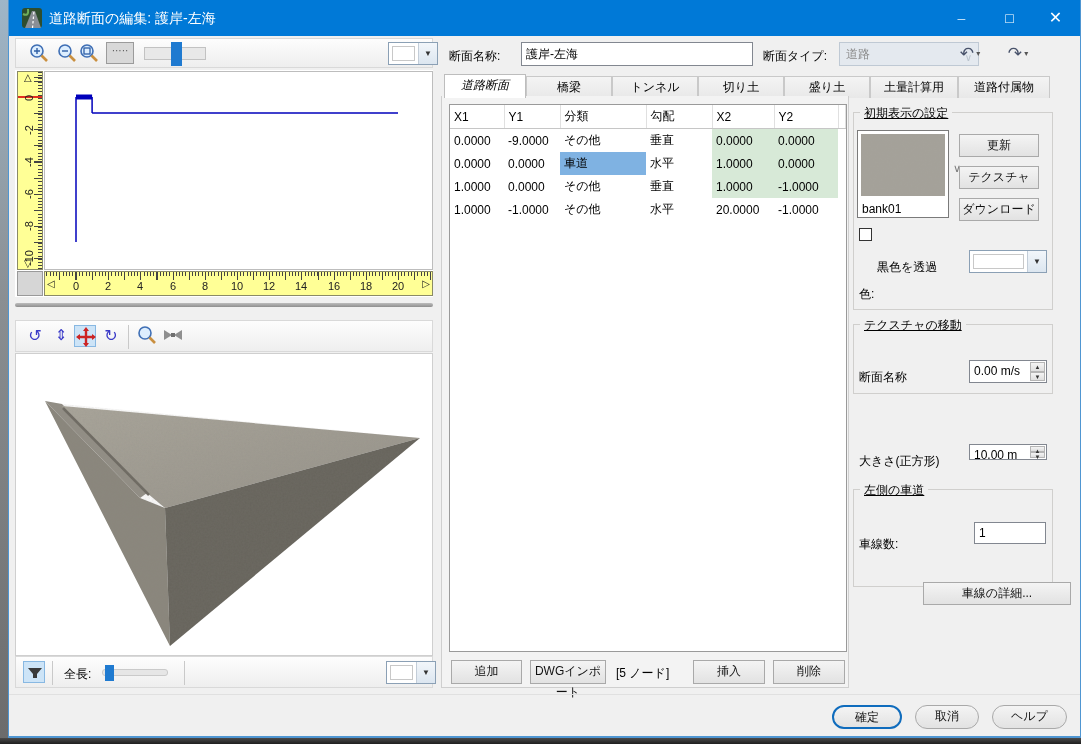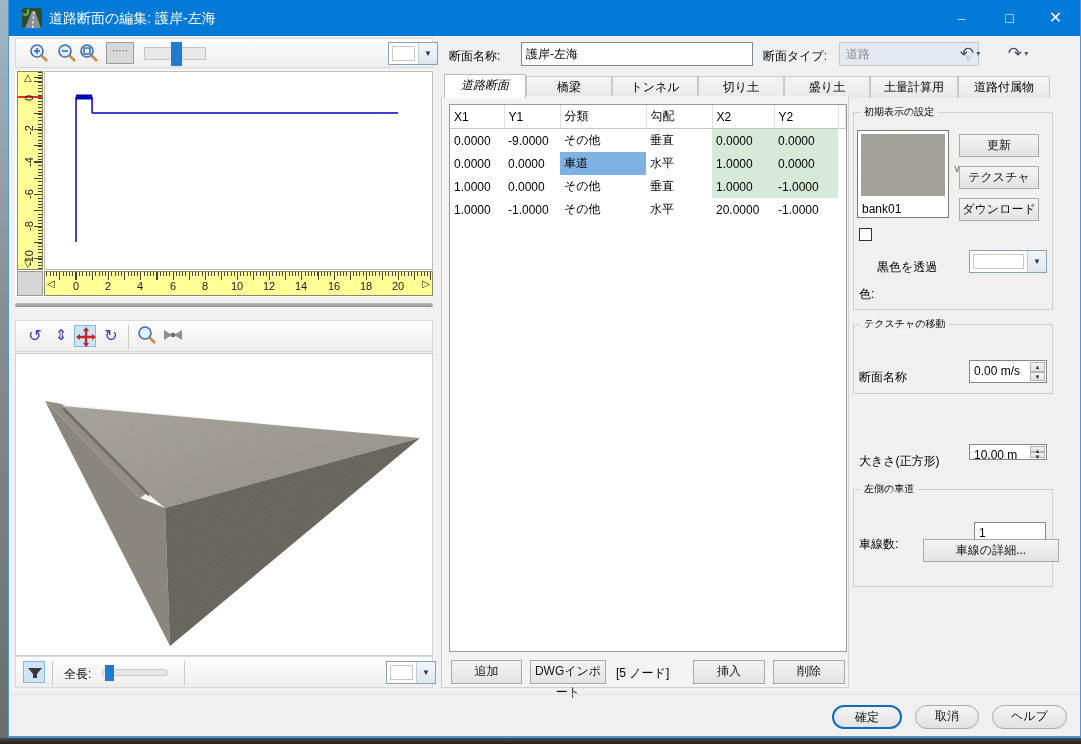--- a/index.html
+++ b/index.html
@@ -17,21 +17,21 @@
   #title-text { left:40px; top:10px; font-size:14px; }
   .caption-btn { top:0; width:45px; height:36px; text-align:center; line-height:36px; color:#fff; font-size:14px; }
   #btn-min { right:96px; color:#bcdcf5; }
   #btn-max { right:48px; }
   #btn-close { right:2px; font-size:16px; }
 
   
   .btn { background:linear-gradient(#f4f4f4,#e2e2e2); border:1px solid #a9a9a9; text-align:center; font-size:12px; color:#111; }
   .btn-default { border:2px solid #0f6cbd; }
   .grp { border:1px solid #d0cfcd; }
-  .grp-title { position:absolute; top:-8px; left:6px; background:#f0f0f0; padding:0 4px; font-size:10px; }
+  .grp-title { position:absolute; top:-8px; left:6px; background:#f0f0f0; padding:0 4px; font-size:12px;text-decoration:underline; }
   .tbx { background:#fff; border:1px solid #828790; font-size:12px; padding:2px 4px; font-family:"Liberation Sans",sans-serif; }
   .combo { background:#fff; border:1px solid #8ba0b5; }
   .combo .sw { position:absolute; left:3px; top:3px; right:22px; bottom:3px; background:#fff; border:1px solid #c8c8c8; }
   .combo .dd { position:absolute; right:0; top:0; width:19px; height:100%; border-left:1px solid #c3cdd8; background:linear-gradient(#f2f6fa,#dce6f0); text-align:center; font-size:8px; line-height:21px; color:#333; }
   .spin { background:#fff; border:1px solid #828790; }
   .spin .val { position:absolute; left:4px; top:3px; font-size:12px; }
   .spin .arrows { position:absolute; right:1px; top:1px; bottom:1px; width:15px; }
   .spin .arrows div { height:50%; font-size:6px; line-height:9px; text-align:center; background:linear-gradient(#f4f4f4,#dfdfdf); border:1px solid #b5b5b5; color:#333; }
 
   
@@ -398,19 +398,19 @@
         <div>▲</div>
         <div>▼</div>
       </div>
   </div>
 
   <div class="abs grp" style="left:844px;top:489px;width:200px;height:98px">
     <span class="grp-title">左側の車道</span>
   </div>
   <span class="abs rp-lbl" style="left:850px;top:505px">車線数:</span>
   <input class="abs tbx" style="left: 965px; top: 522px; width: 72px; height: 22px;" value="1">
-  <div class="abs btn" style="left:914px;top:539px;width:136px;height:23px;line-height:21px">車線の詳細...</div>
+  <div class="abs btn" style="left:914px;top:582px;width:148px;height:23px;line-height:21px">車線の詳細...</div>
 
   <div id="footer-sep" class="abs"></div>
   <div class="abs btn btn-default foot-btn" style="left:823px;width:70px">確定</div>
   <div class="abs btn foot-btn" style="left:906px;width:64px">取消</div>
   <div class="abs btn foot-btn" style="left:983px;width:75px">ヘルプ</div>
 </div>
 
 </body></html>

